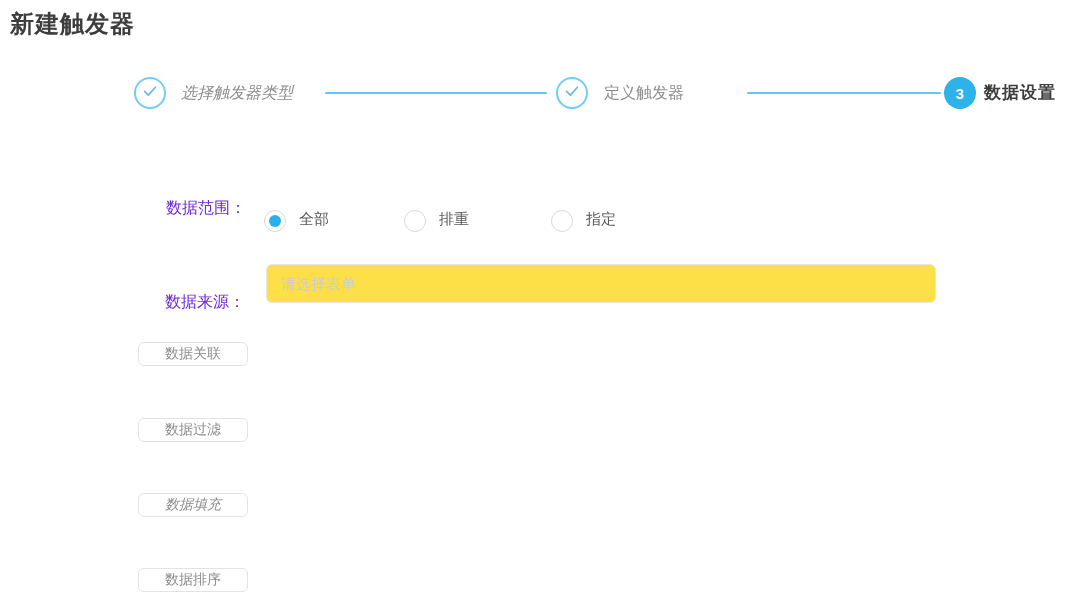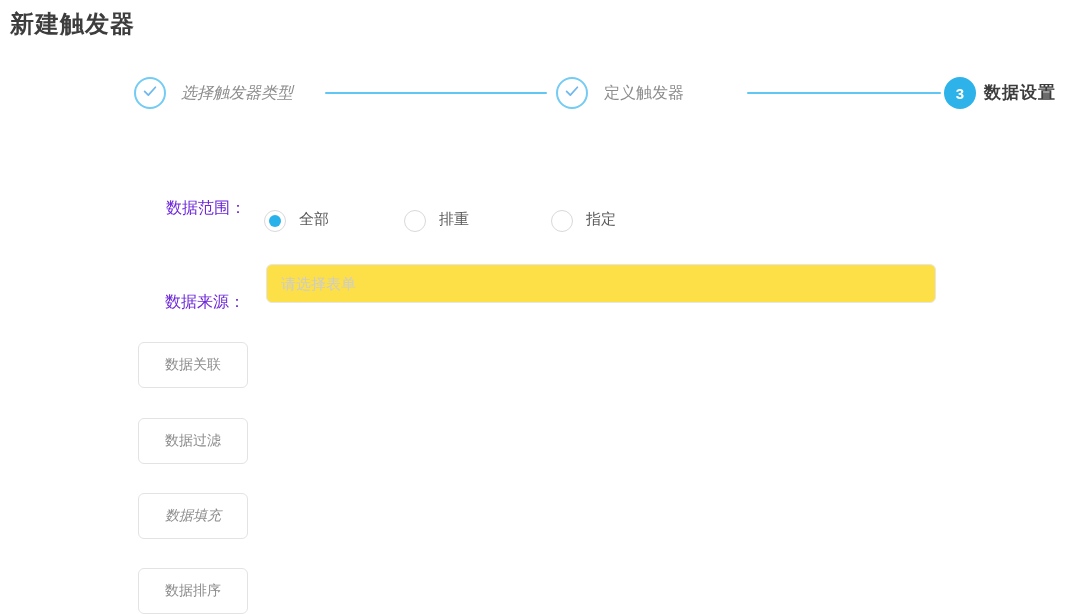--- a/index.html
+++ b/index.html
@@ -56,21 +56,21 @@
     width: 670px; height: 39px;
     border: 1px solid #e6e6e6; border-radius: 6px;
     padding: 0 14px; font-size: 15px; color: #595959;
     outline: none; background: #fde047;
     font-family: "Liberation Sans", "DejaVu Sans", sans-serif;
   }
   .select-input::placeholder { color: #cccccc; opacity: 1; }
 
   
   .outline-btn {
-    width: 110px; height: 46px;
+    width: 110px; height: 24px;
     background: #ffffff;
     border: 1px solid #e3e3e3; border-radius: 6px;
     font-size: 14px; color: #8c8c8c;
     cursor: pointer;
     font-family: "Liberation Sans", "DejaVu Sans", sans-serif;
     display: flex; align-items: center; justify-content: center;
   }
 </style>
 </head>
 <body>

